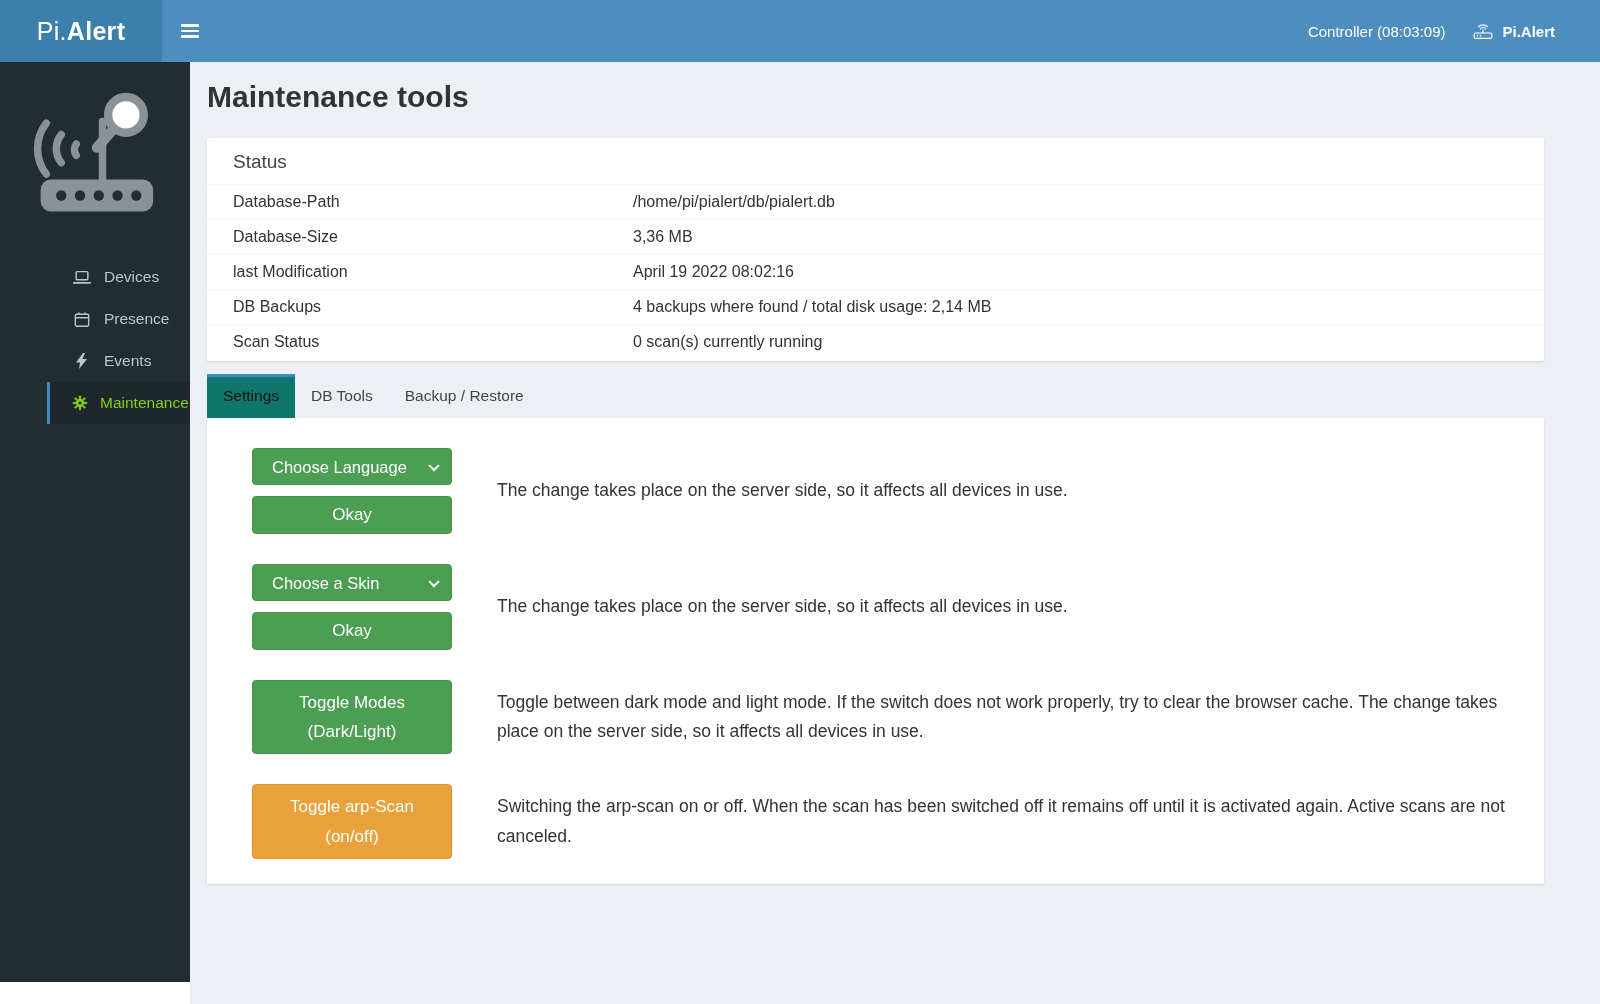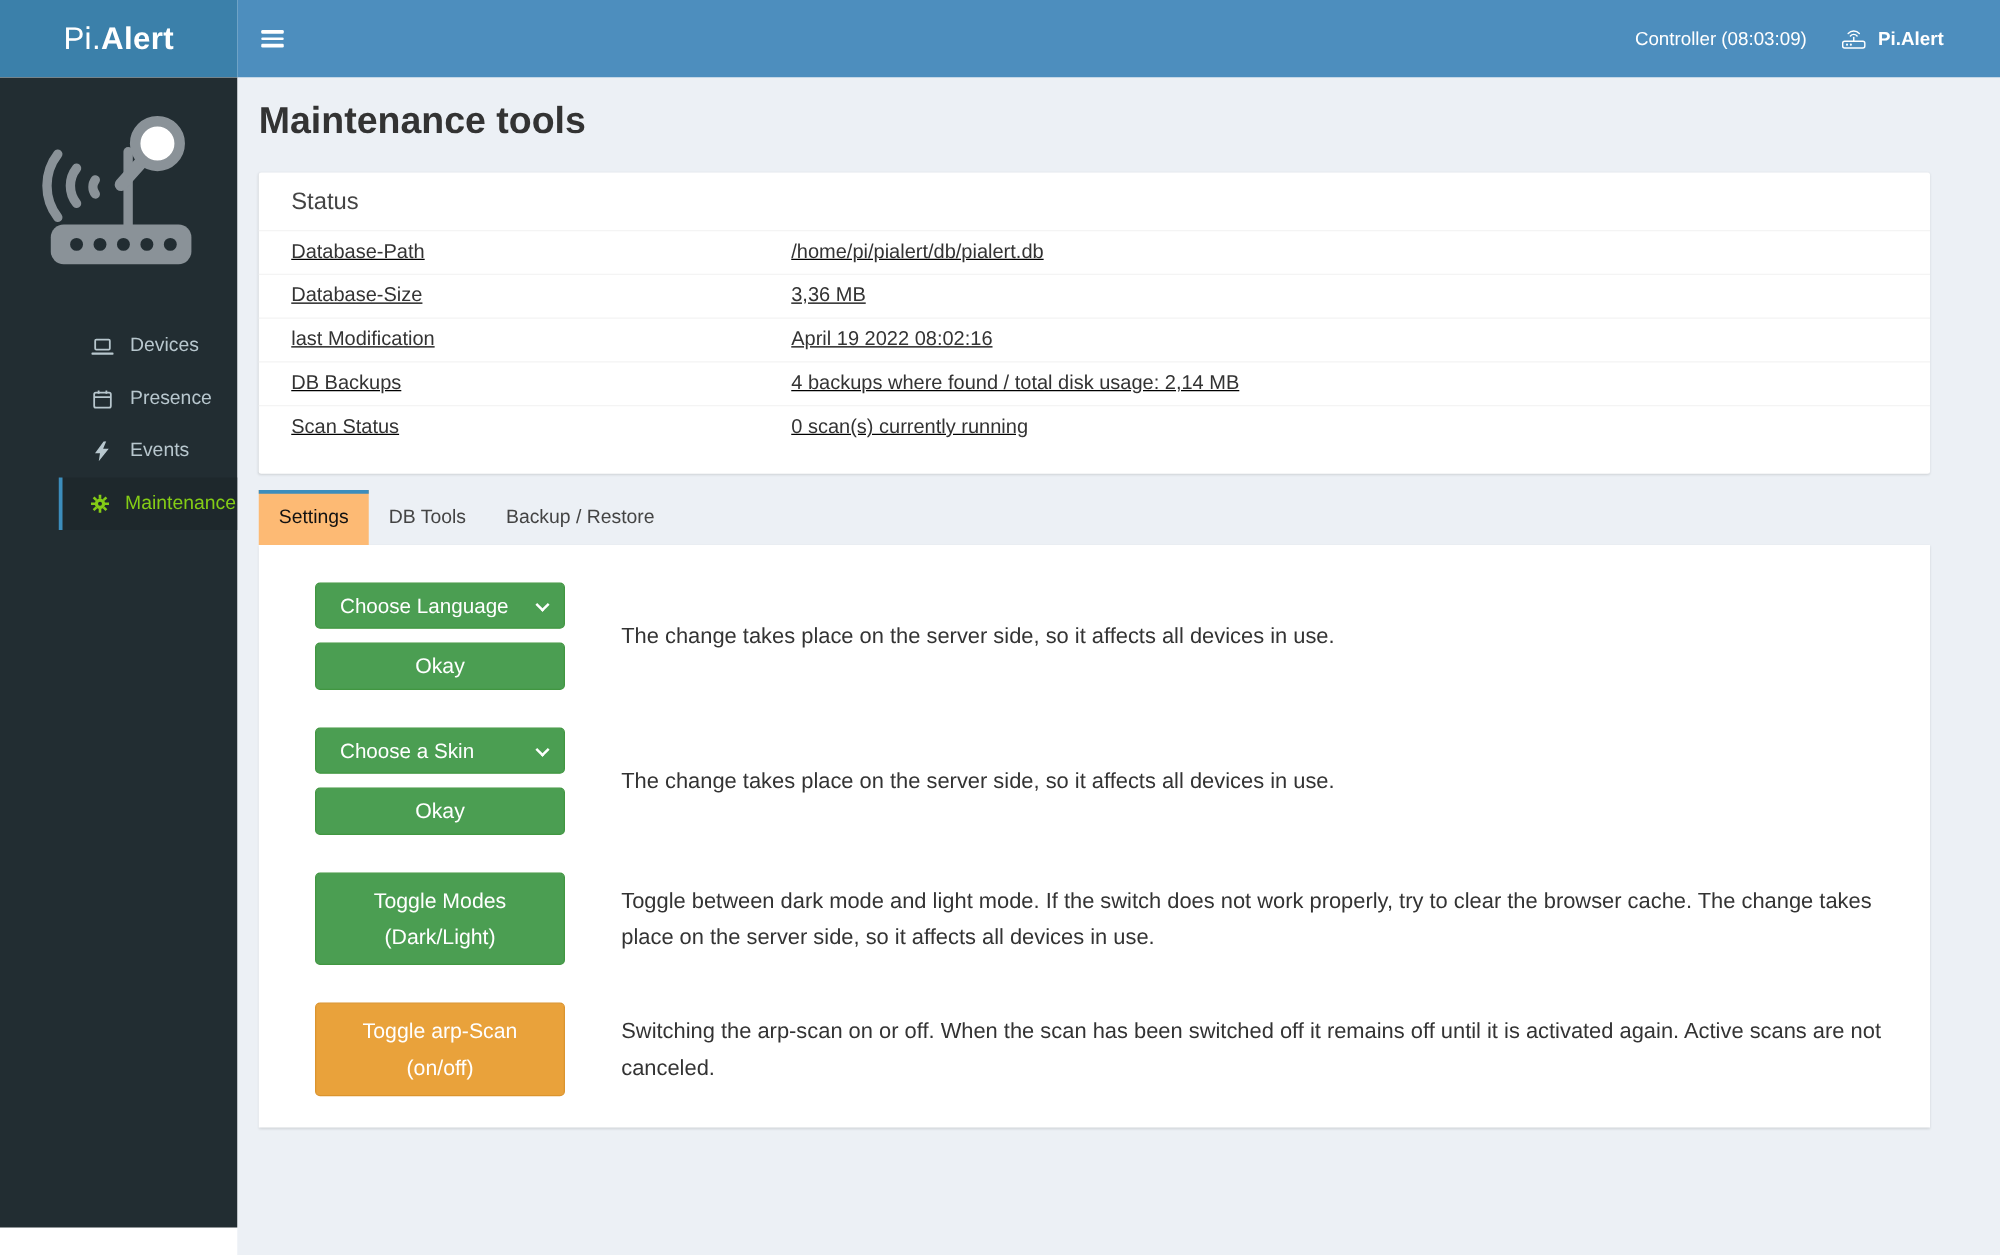--- a/index.html
+++ b/index.html
@@ -2,21 +2,21 @@
 <html><head>
 <meta charset="utf-8">
 <style>
   * { box-sizing: border-box; margin: 0; padding: 0; }
   html,body { width:1600px; height:1004px; }
   body { font-family:"Liberation Sans", sans-serif; background:#ecf0f5; overflow:hidden; }
   .app { width:1600px; height:1004px; display:flex; flex-direction:column; }
 
   
   .topbar { height:62px; display:flex; flex-shrink:0; }
-  .brand-logo { width:190px; background:#3b80aa; color:#fff; font-size:25px;
+  .brand-logo { width:162px; background:#3b80aa; color:#fff; font-size:25px;
     display:flex; align-items:center; justify-content:center; letter-spacing:.3px; cursor:pointer; }
   .brand-logo b { font-weight:700; }
   .navbar { flex:1; background:#4d8ebe; display:flex; align-items:center; }
   .hamburger-btn { background:transparent; border:none; padding:0 18px 0 19px; height:100%;
     display:flex; align-items:center; cursor:pointer; }
   .hamburger-bars { display:flex; flex-direction:column; gap:3px; }
   .hamburger-bars i { display:block; width:18px; height:2.5px; background:#fff; border-radius:1px; }
   .nav-right { margin-left:auto; display:flex; align-items:center; color:#fff; font-size:15px; }
   .controller { padding:0 13px; cursor:pointer; }
   .brand-right { display:flex; align-items:center; gap:9px; padding:0 45px 0 15px; cursor:pointer; }
@@ -32,27 +32,27 @@
     font-size:15.5px; color:#b8c7ce; cursor:pointer; border-left:3px solid transparent; }
   .menu-item.active { background:#1e282c; color:#84cc16; border-left-color:#3c8dbc;gap:12px; }
   .mi-icon { width:20px; display:inline-flex; justify-content:center; align-items:center; }
 
   
   .main { flex:1; background:#ecf0f5; padding:8px 56px 0 17px; overflow:hidden; }
   .page-title { font-size:30px; font-weight:700; color:#333; margin:10px 0 24px; }
 
   .card { background:#fff; box-shadow:0 1px 2px rgba(0,0,0,.12); border-radius:2px; margin-bottom:13px; }
   .card-header { padding:13px 26px 11px; font-size:19px; color:#444; }
-  .card-body { padding-bottom:20px;text-decoration:underline; }
+  .card-body { padding-bottom:2px; }
   .status-row { display:grid; grid-template-columns:400px 1fr; padding:8px 26px;
     border-top:1px solid #f4f4f4; font-size:16px; color:#333; }
 
   .tabs { display:flex; }
   .tab { padding:10px 16px 13px; font-size:15.5px; color:#444; cursor:pointer; border-top:3px solid transparent; }
-  .tab.active { background:#fdba74; border-top-color:#3c8dbc; color:#111; }
+  .tab.active { background:#0f766e; border-top-color:#3c8dbc; color:#111; }
 
   .tab-panel { background:#fff; padding:30px 20px 25px 45px; box-shadow:0 1px 2px rgba(0,0,0,.12); min-height:435px; }
   .setting-row { display:flex; align-items:center; margin-bottom:30px; }
   .setting-row:last-child { margin-bottom:0; }
   .controls { width:200px; margin-right:45px; flex-shrink:0; display:flex; flex-direction:column; gap:11px; }
   .select-wrap { position:relative; }
   select.green-select { width:100%; height:37px; background:#4b9e52; color:#fff; border:1px solid #419641;
     border-radius:4px; font-size:16.5px; padding:0 30px 0 19px; appearance:none; -webkit-appearance:none;
     font-family:inherit; cursor:pointer; }
   .chev { position:absolute; right:14px; top:50%; width:8px; height:8px; border-right:2px solid #fff;

